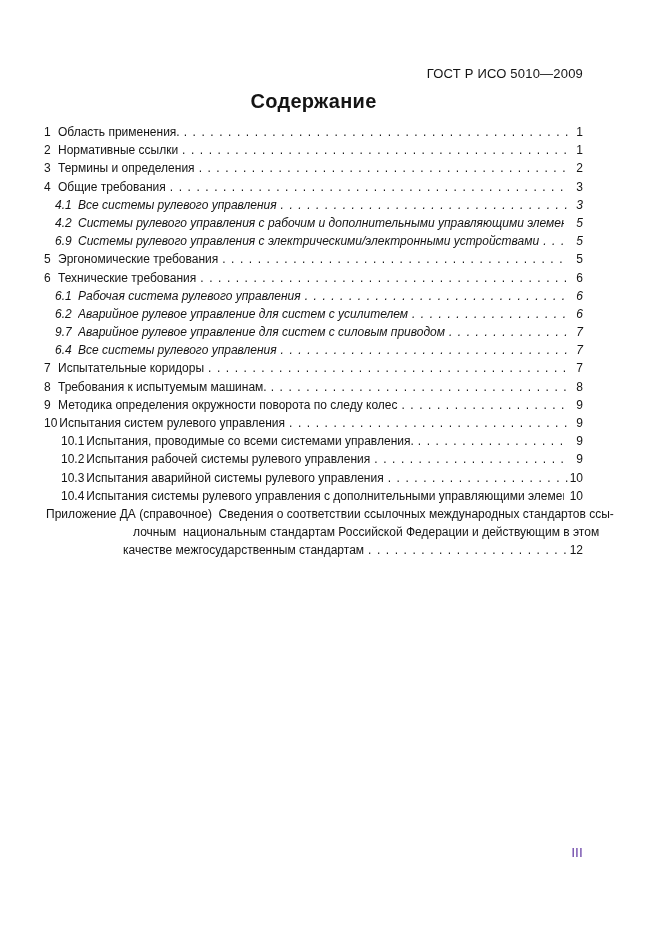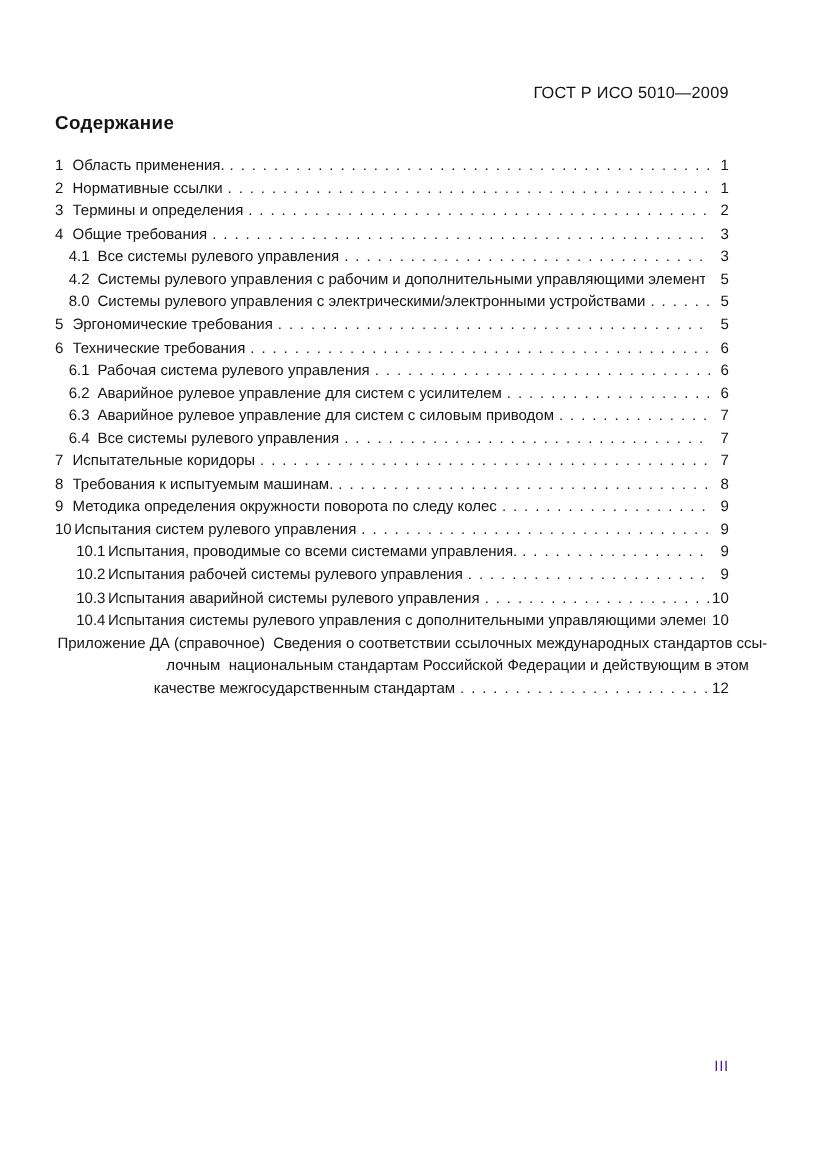--- a/index.html
+++ b/index.html
@@ -11,36 +11,36 @@
     color: #141414;
     overflow: hidden;
   }
   .doc-header {
     position: absolute; top: 66px; left: 44px; width: 539px;
     text-align: right; font-size: 13px; font-weight: normal;
     letter-spacing: 0.2px; white-space: nowrap;
   }
   .doc-title {
     position: absolute; top: 90px; left: 44px; width: 539px;
-    text-align: left; font-size: 15px; font-weight: bold;
+    text-align: center; font-size: 20px; font-weight: bold;
     letter-spacing: 0.3px;
   }
   .toc {
     position: absolute; top: 123px; left: 44px; width: 539px;
     font-size: 12px;
   }
   .row {
     display: flex; align-items: baseline;
     height: 18.2px; line-height: 18.2px;
     white-space: nowrap;
   }
   .num   { flex: 0 0 auto; }
   .lvl0  { padding-left: 0; }
   .lvl0 .num { min-width: 12px; margin-right: 2px; }
-  .lvl1  { padding-left: 11px; }
+  .lvl1  { padding-left: 11px; font-style: italic; }
   .lvl1 .num { min-width: 19px; margin-right: 4px; }
   .lvl2  { padding-left: 17px; }
   .lvl2 .num { min-width: 23px; margin-right: 2px; }
   .label { flex: 0 1 auto; min-width: 0; overflow: hidden; }
   .dots  {
     flex: 1 1 0; min-width: 0; overflow: hidden;
     white-space: nowrap; letter-spacing: 1.1px;
     margin: 0 2px 0 4px;
   }
   .page  { flex: 0 0 auto; min-width: 13px; text-align: right; }
@@ -94,21 +94,21 @@
       <span class="dots">. . . . . . . . . . . . . . . . . . . . . . . . . . . . . . . . . . . . . . . . . . . . . . . . . . . . . . . . . . . . . . . . . . . . . . . . . . . . . . . . . . . . . . . . . . . . . . . </span>
       <span class="page">3</span>
     </div>
     <div class="row lvl1">
       <span class="num">4.2</span>
       <span class="label">Системы рулевого управления с рабочим и дополнительными управляющими элементами</span>
       <span class="dots">. . . . . . . . . . . . . . . . . . . . . . . . . . . . . . . . . . . . . . . . . . . . . . . . . . . . . . . . . . . . . . . . . . . . . . . . . . . . . . . . . . . . . . . . . . . . . . . </span>
       <span class="page">5</span>
     </div>
     <div class="row lvl1">
-      <span class="num">8.0</span>
+      <span class="num">6.9</span>
       <span class="label">Системы рулевого управления с электрическими/электронными устройствами</span>
       <span class="dots">. . . . . . . . . . . . . . . . . . . . . . . . . . . . . . . . . . . . . . . . . . . . . . . . . . . . . . . . . . . . . . . . . . . . . . . . . . . . . . . . . . . . . . . . . . . . . . . </span>
       <span class="page">5</span>
     </div>
     <div class="row lvl0">
       <span class="num">5</span>
       <span class="label">Эргономические требования</span>
       <span class="dots">. . . . . . . . . . . . . . . . . . . . . . . . . . . . . . . . . . . . . . . . . . . . . . . . . . . . . . . . . . . . . . . . . . . . . . . . . . . . . . . . . . . . . . . . . . . . . . . </span>
       <span class="page">5</span>
     </div>
@@ -124,21 +124,21 @@
       <span class="dots">. . . . . . . . . . . . . . . . . . . . . . . . . . . . . . . . . . . . . . . . . . . . . . . . . . . . . . . . . . . . . . . . . . . . . . . . . . . . . . . . . . . . . . . . . . . . . . . </span>
       <span class="page">6</span>
     </div>
     <div class="row lvl1">
       <span class="num">6.2</span>
       <span class="label">Аварийное рулевое управление для систем с усилителем</span>
       <span class="dots">. . . . . . . . . . . . . . . . . . . . . . . . . . . . . . . . . . . . . . . . . . . . . . . . . . . . . . . . . . . . . . . . . . . . . . . . . . . . . . . . . . . . . . . . . . . . . . . </span>
       <span class="page">6</span>
     </div>
     <div class="row lvl1">
-      <span class="num">6.3</span>
+      <span class="num">9.7</span>
       <span class="label">Аварийное рулевое управление для систем с силовым приводом</span>
       <span class="dots">. . . . . . . . . . . . . . . . . . . . . . . . . . . . . . . . . . . . . . . . . . . . . . . . . . . . . . . . . . . . . . . . . . . . . . . . . . . . . . . . . . . . . . . . . . . . . . . </span>
       <span class="page">7</span>
     </div>
     <div class="row lvl1">
       <span class="num">6.4</span>
       <span class="label">Все системы рулевого управления</span>
       <span class="dots">. . . . . . . . . . . . . . . . . . . . . . . . . . . . . . . . . . . . . . . . . . . . . . . . . . . . . . . . . . . . . . . . . . . . . . . . . . . . . . . . . . . . . . . . . . . . . . . </span>
       <span class="page">7</span>
     </div>

